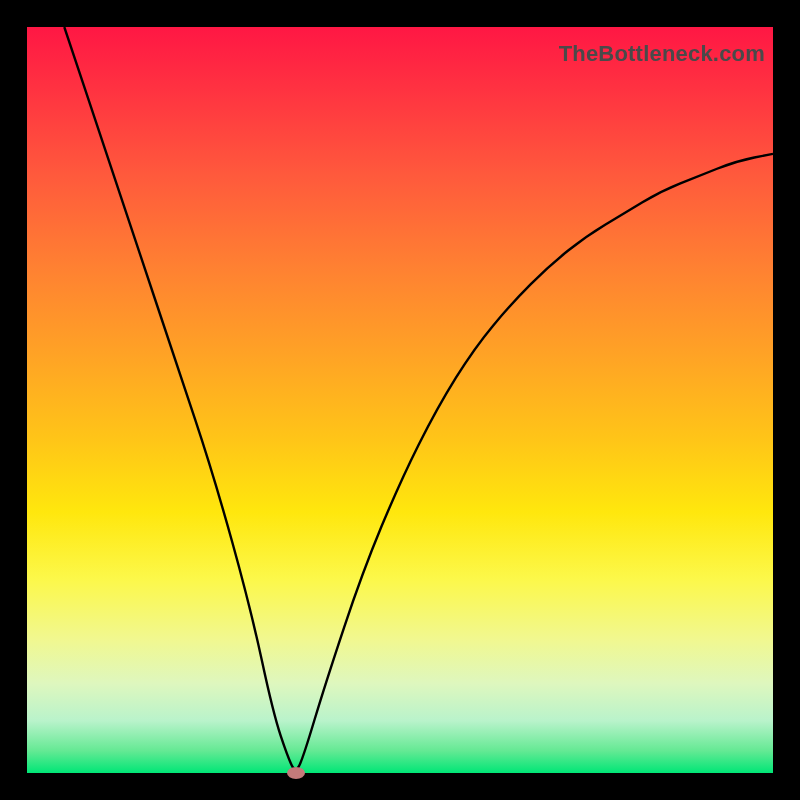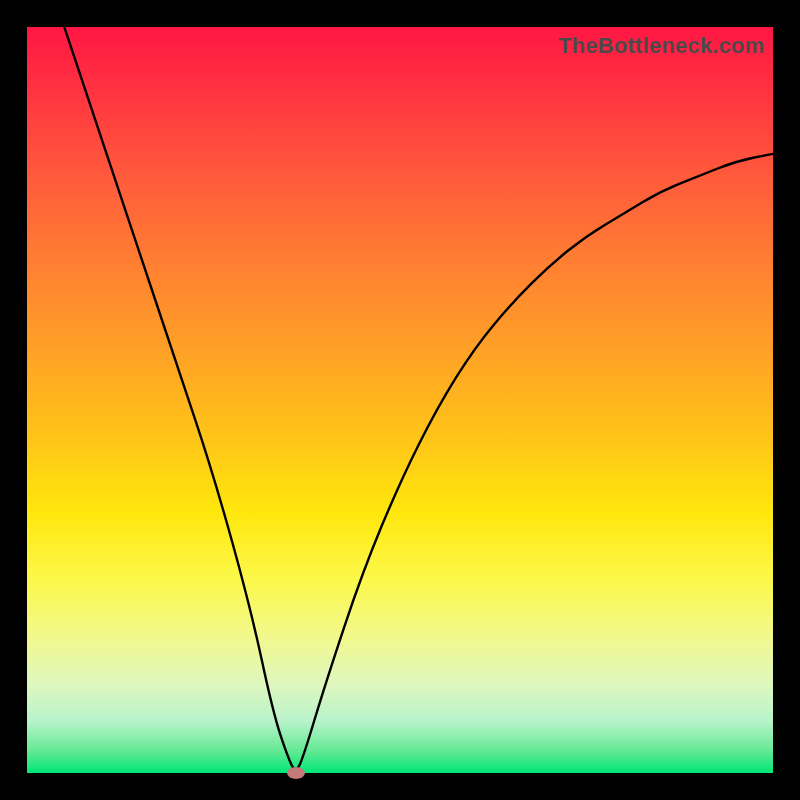--- a/index.html
+++ b/index.html
@@ -26,21 +26,21 @@
       #ffe70d 65%,
       #fcf84a 74%,
       #f1f88f 82%,
       #def7be 88%,
       #b9f3cb 93%,
       #65e994 97%,
       #00e676 100%);
   }
   .watermark {
     position: absolute;
-    top: 6px;
+    top: 14px;
     right: 8px;
     font-family: Arial, sans-serif;
     font-size: 22px;
     font-weight: 600;
     color: #4a4a4a;
     letter-spacing: 0.2px;
     text-align: center;
   }
   svg.curve {
     position: absolute;

